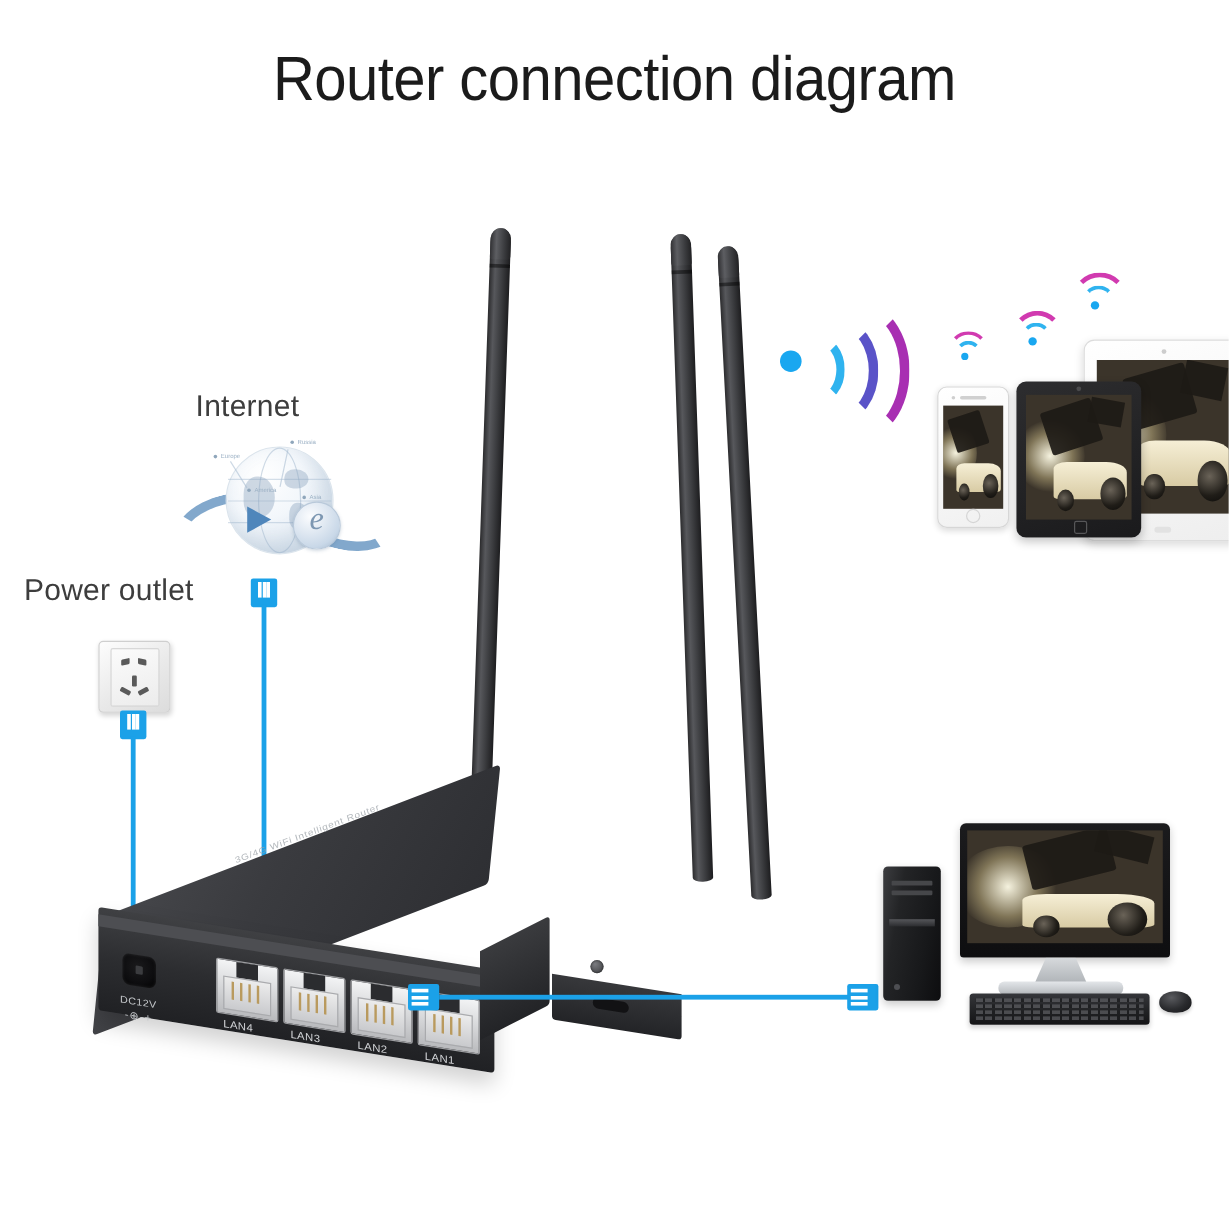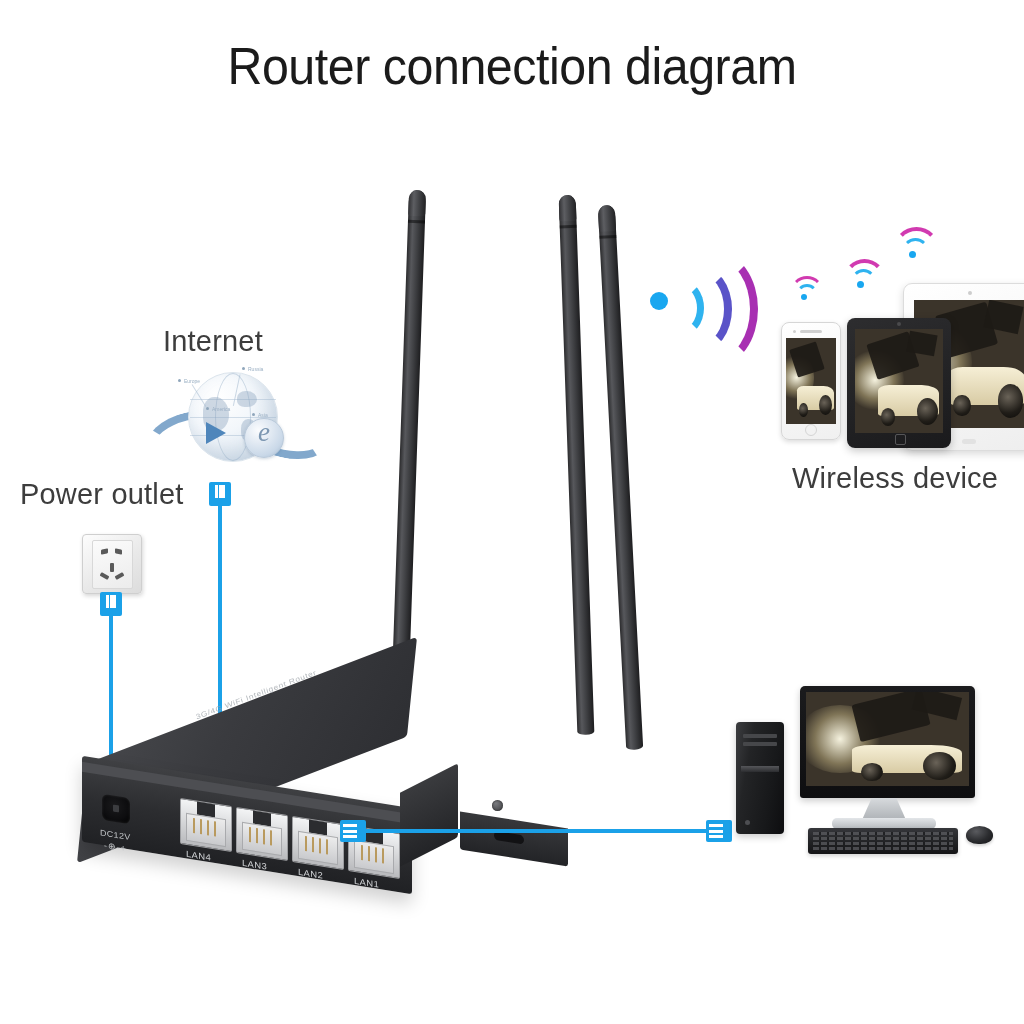--- a/index.html
+++ b/index.html
@@ -28,21 +28,21 @@
     font-weight: 400;
     letter-spacing: -0.5px;
     color: #1b1b1b;
     transform: scaleX(0.93);
   }
 
   
   .lbl {
     position: absolute;
     font-family: "Liberation Sans", sans-serif;
-    font-size: 29px;
+    font-size: 25px;
     color: #3d3d3d;
     white-space: nowrap;
     letter-spacing: 0.2px;
   }
   #lbl-internet  { left: 163px; top: 325px; }
   #lbl-power     { left: 20px;  top: 478px; }
   #lbl-wireless  { left: 792px; top: 462px; }
   #lbl-desktop   { left: 805px; top: 633px; }
 
   
@@ -608,21 +608,20 @@
 </style>
 </head>
 <body>
 
 <div id="stage">
 
   <div id="title">Router connection diagram</div>
 
   <div class="lbl" id="lbl-internet">Internet</div>
   <div class="lbl" id="lbl-power">Power outlet</div>
-  <div class="lbl" id="lbl-wireless">Wireless device</div>
 
   <div id="outlet">
     <div class="face">
       <div class="sl two-a"></div>
       <div class="sl two-b"></div>
       <div class="sl tri-t"></div>
       <div class="sl tri-l"></div>
       <div class="sl tri-r"></div>
     </div>
   </div>

